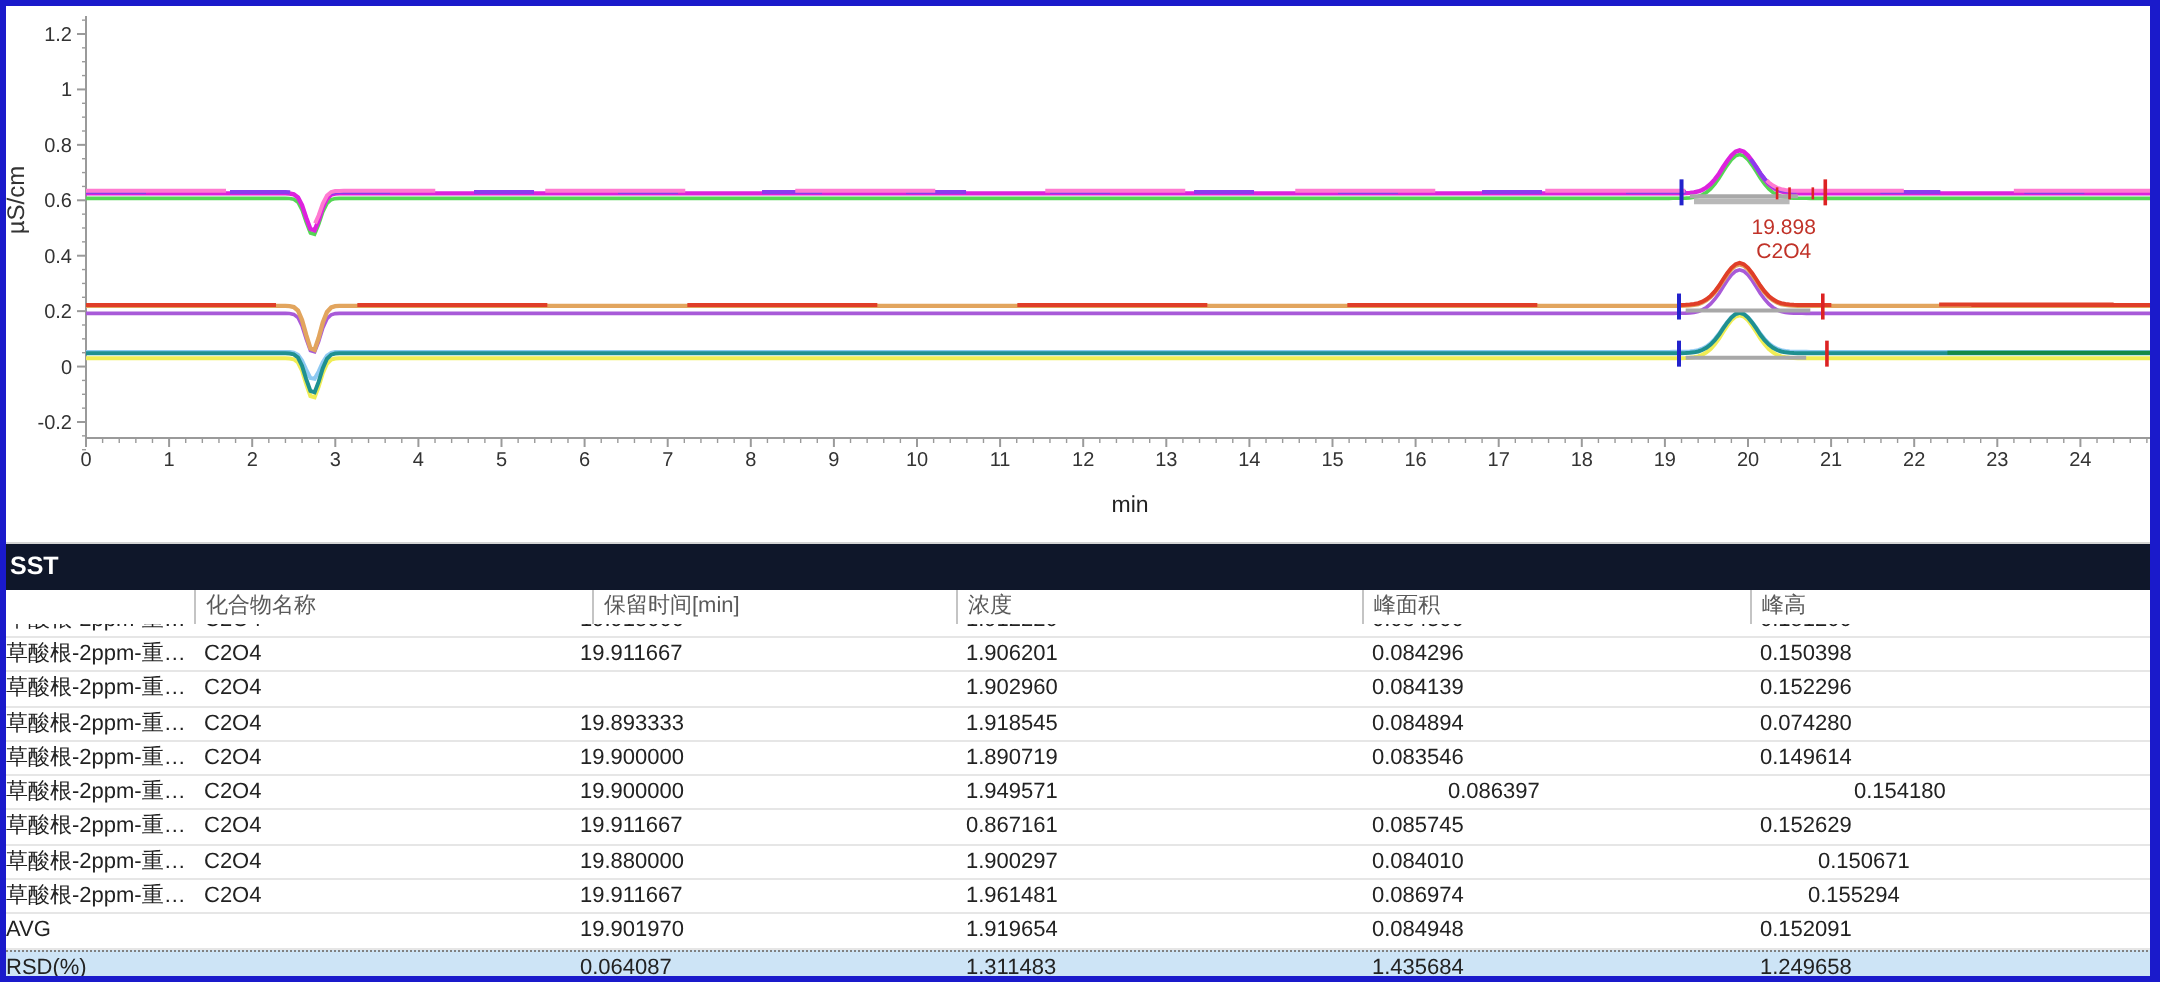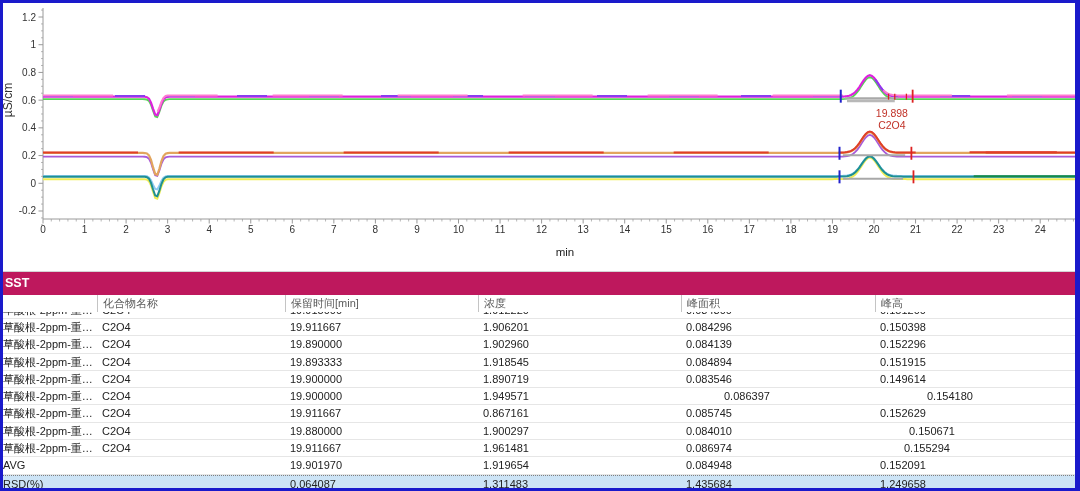--- a/index.html
+++ b/index.html
@@ -247,27 +247,27 @@
         <line x1="911.3949999999999" y1="146.76859" x2="911.3949999999999" y2="159.76859" stroke="#dd2222" stroke-width="1.8"></line>
         <line x1="842.8375" y1="178.82549" x2="903.0849999999999" y2="178.82549" stroke="#a8a8a8" stroke-width="2"></line>
         <line x1="839.5135" y1="170.32549" x2="839.5135" y2="183.32549" stroke="#2222cc" stroke-width="2"></line>
         <line x1="913.4724999999999" y1="170.32549" x2="913.4724999999999" y2="183.32549" stroke="#dd2222" stroke-width="1.8"></line>
         <text x="891.8665" y="117" text-anchor="middle" font-size="10.5" fill="#c13228">19.898</text>
         <text x="891.8665" y="129" text-anchor="middle" font-size="10.5" fill="#c13228">C2O4</text>
       </svg>
   </div>
   <div id="panel-sep"></div>
   <div id="sst-panel">
-    <div class="sst-bar" style="background: #be185d;">
+    <div class="sst-bar" style="background: #0f172a;">
       <span>SST</span>
     </div>
     <div class="hdr-row" id="hdr-row">
         <div class="hdr-cell first" style="left: 2px; width: 95px;"></div>
         <div class="hdr-cell" style="left: 97px; width: 188px;">化合物名称</div>
-        <div class="hdr-cell" style="left: 285px; width: 193px;">保留时间[min]</div>
+        <div class="hdr-cell" style="left: 296px; width: 193px;">保留时间[min]</div>
         <div class="hdr-cell" style="left: 478px; width: 203px;">浓度</div>
         <div class="hdr-cell" style="left: 681px; width: 194px;">峰面积</div>
         <div class="hdr-cell" style="left: 875px; width: 203px;">峰高</div>
       </div>
     <div class="clip-row">
         <div class="clip-inner" id="clip-inner">
           <div class="t-row">
             <div class="t-cell" style="left: 2px; width: 95px; padding-left: 1px;">草酸根-2ppm-重复...</div>
             <div class="t-cell" style="left: 97px; width: 188px;">C2O4</div>
             <div class="t-cell" style="left: 285px; width: 193px;">19.915000</div>
@@ -282,32 +282,31 @@
           <div class="t-cell" style="left: 2px; width: 95px; padding-left: 1px;">草酸根-2ppm-重复...</div>
           <div class="t-cell" style="left: 97px; width: 188px;">C2O4</div>
           <div class="t-cell" style="left: 285px; width: 193px;">19.911667</div>
           <div class="t-cell" style="left: 478px; width: 203px;">1.906201</div>
           <div class="t-cell" style="left: 681px; width: 194px;">0.084296</div>
           <div class="t-cell" style="left: 875px; width: 203px;">0.150398</div>
         </div>
         <div class="t-row">
           <div class="t-cell" style="left: 2px; width: 95px; padding-left: 1px;">草酸根-2ppm-重复...</div>
           <div class="t-cell" style="left: 97px; width: 188px;">C2O4</div>
-          <div class="t-cell" style="left: 285px; width: 193px;">19.890000</div>
           <div class="t-cell" style="left: 478px; width: 203px;">1.902960</div>
           <div class="t-cell" style="left: 681px; width: 194px;">0.084139</div>
           <div class="t-cell" style="left: 875px; width: 203px;">0.152296</div>
         </div>
         <div class="t-row">
           <div class="t-cell" style="left: 2px; width: 95px; padding-left: 1px;">草酸根-2ppm-重复...</div>
           <div class="t-cell" style="left: 97px; width: 188px;">C2O4</div>
           <div class="t-cell" style="left: 285px; width: 193px;">19.893333</div>
           <div class="t-cell" style="left: 478px; width: 203px;">1.918545</div>
           <div class="t-cell" style="left: 681px; width: 194px;">0.084894</div>
-          <div class="t-cell" style="left: 875px; width: 203px;">0.151915</div>
+          <div class="t-cell" style="left: 875px; width: 203px;">0.074280</div>
         </div>
         <div class="t-row">
           <div class="t-cell" style="left: 2px; width: 95px; padding-left: 1px;">草酸根-2ppm-重复...</div>
           <div class="t-cell" style="left: 97px; width: 188px;">C2O4</div>
           <div class="t-cell" style="left: 285px; width: 193px;">19.900000</div>
           <div class="t-cell" style="left: 478px; width: 203px;">1.890719</div>
           <div class="t-cell" style="left: 681px; width: 194px;">0.083546</div>
           <div class="t-cell" style="left: 875px; width: 203px;">0.149614</div>
         </div>
         <div class="t-row">

